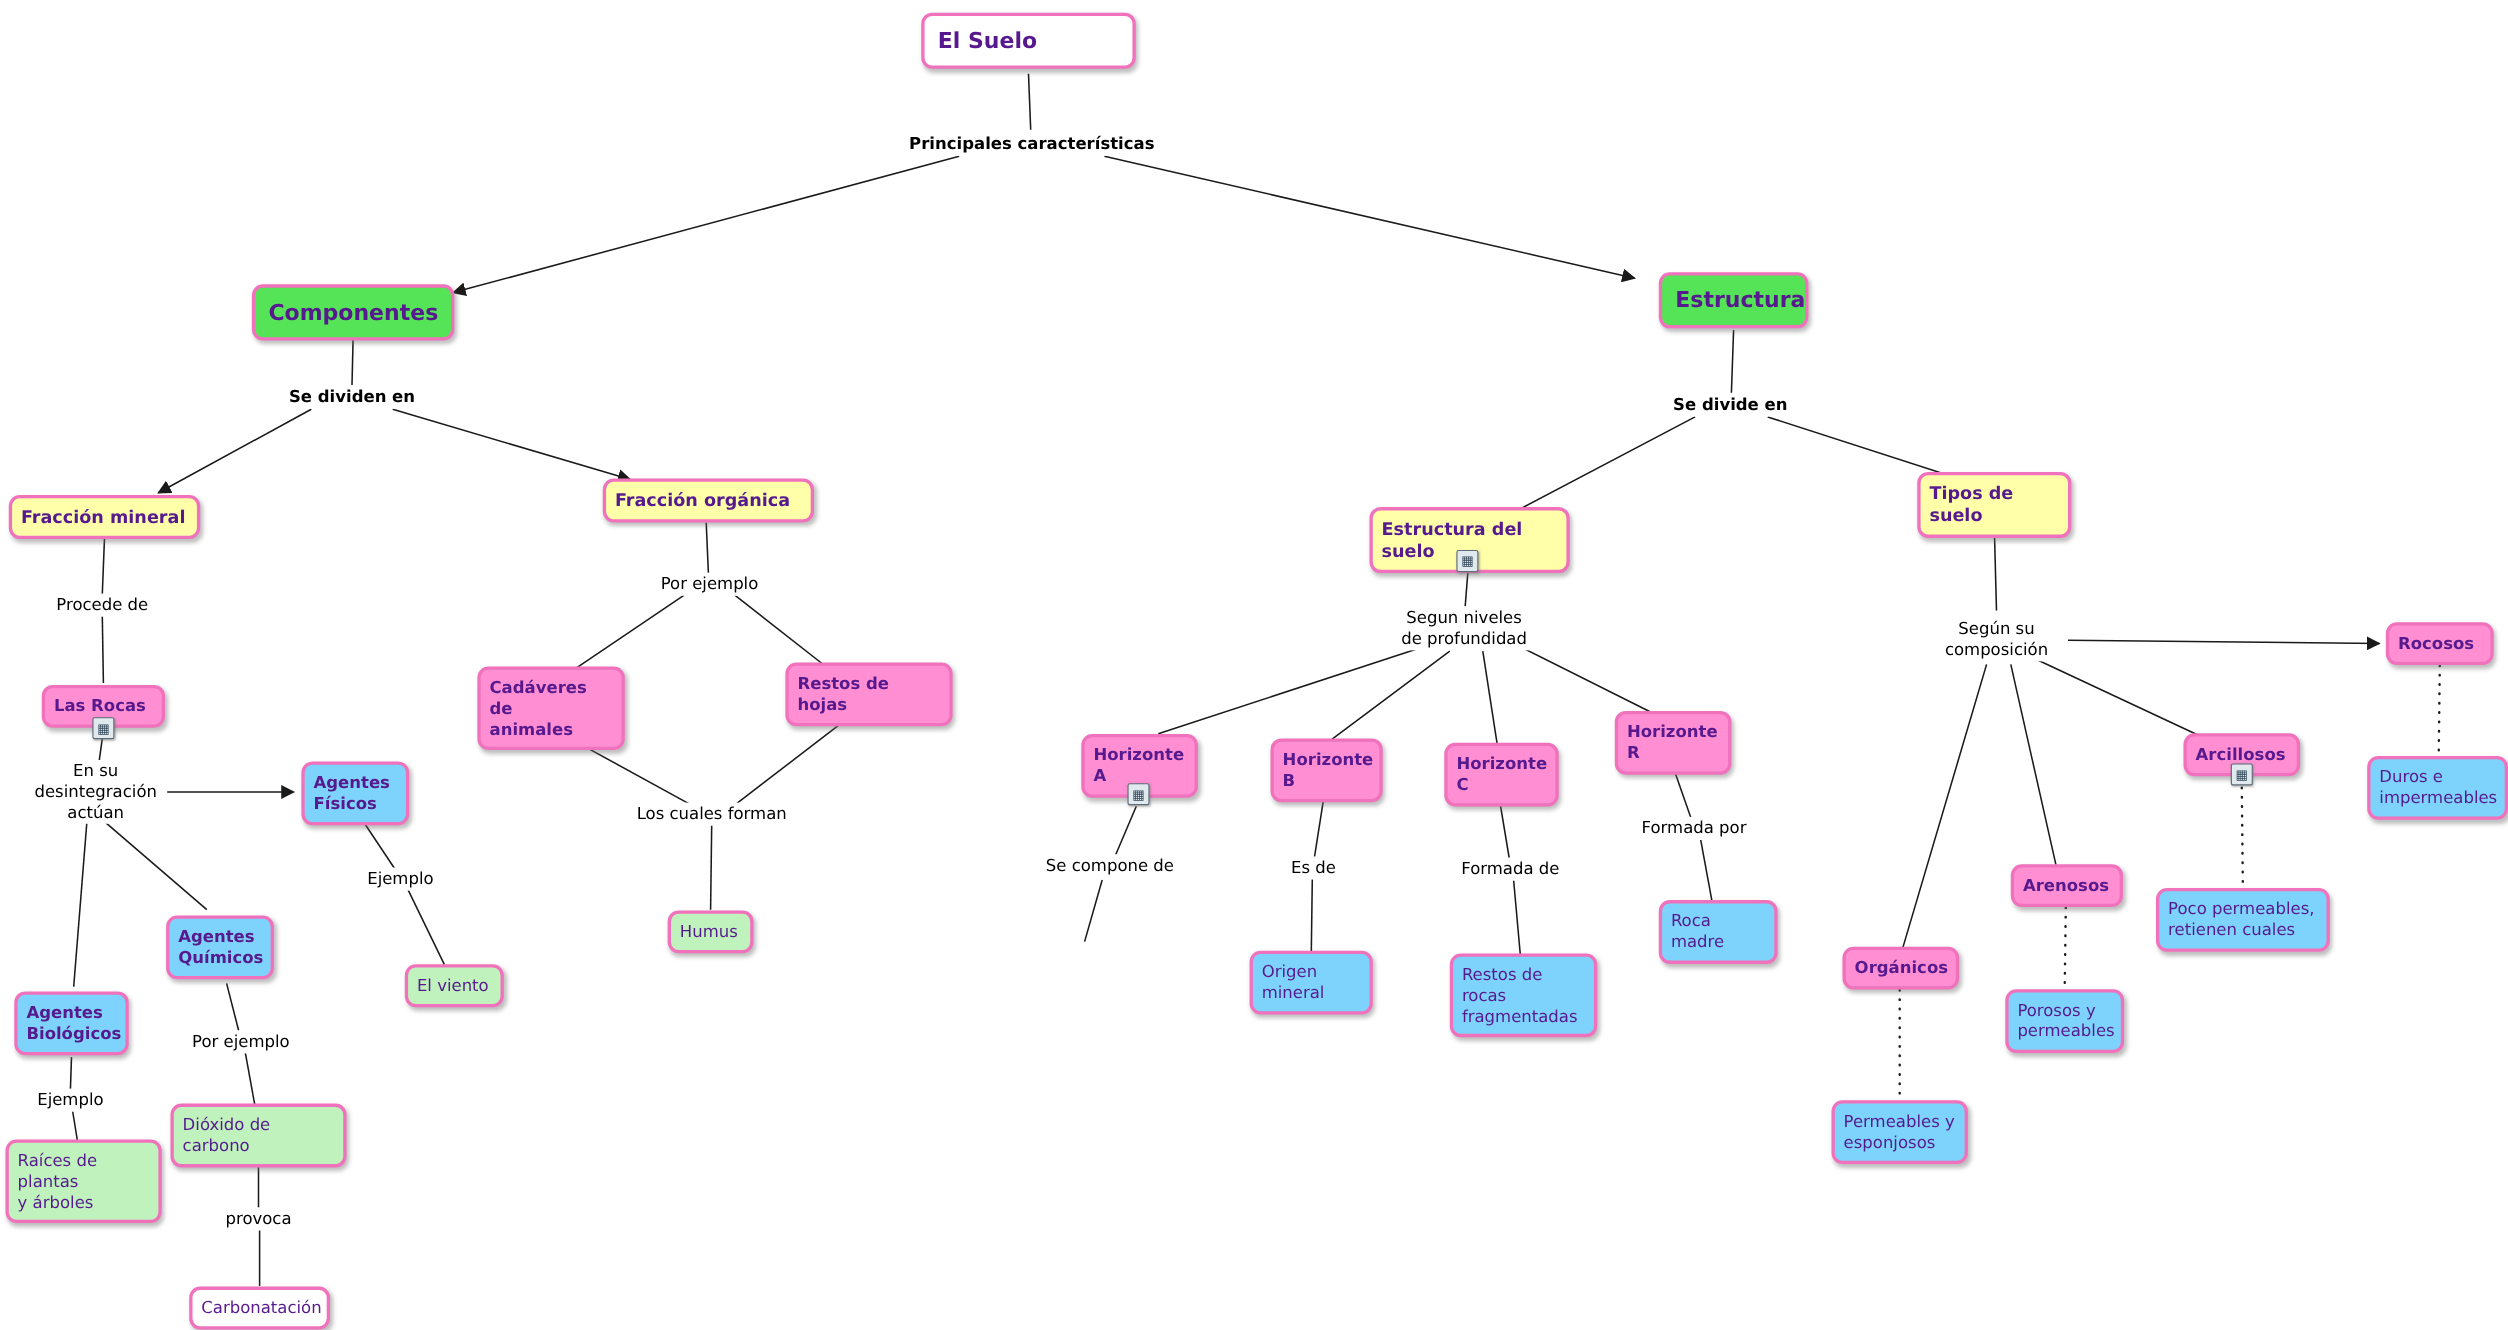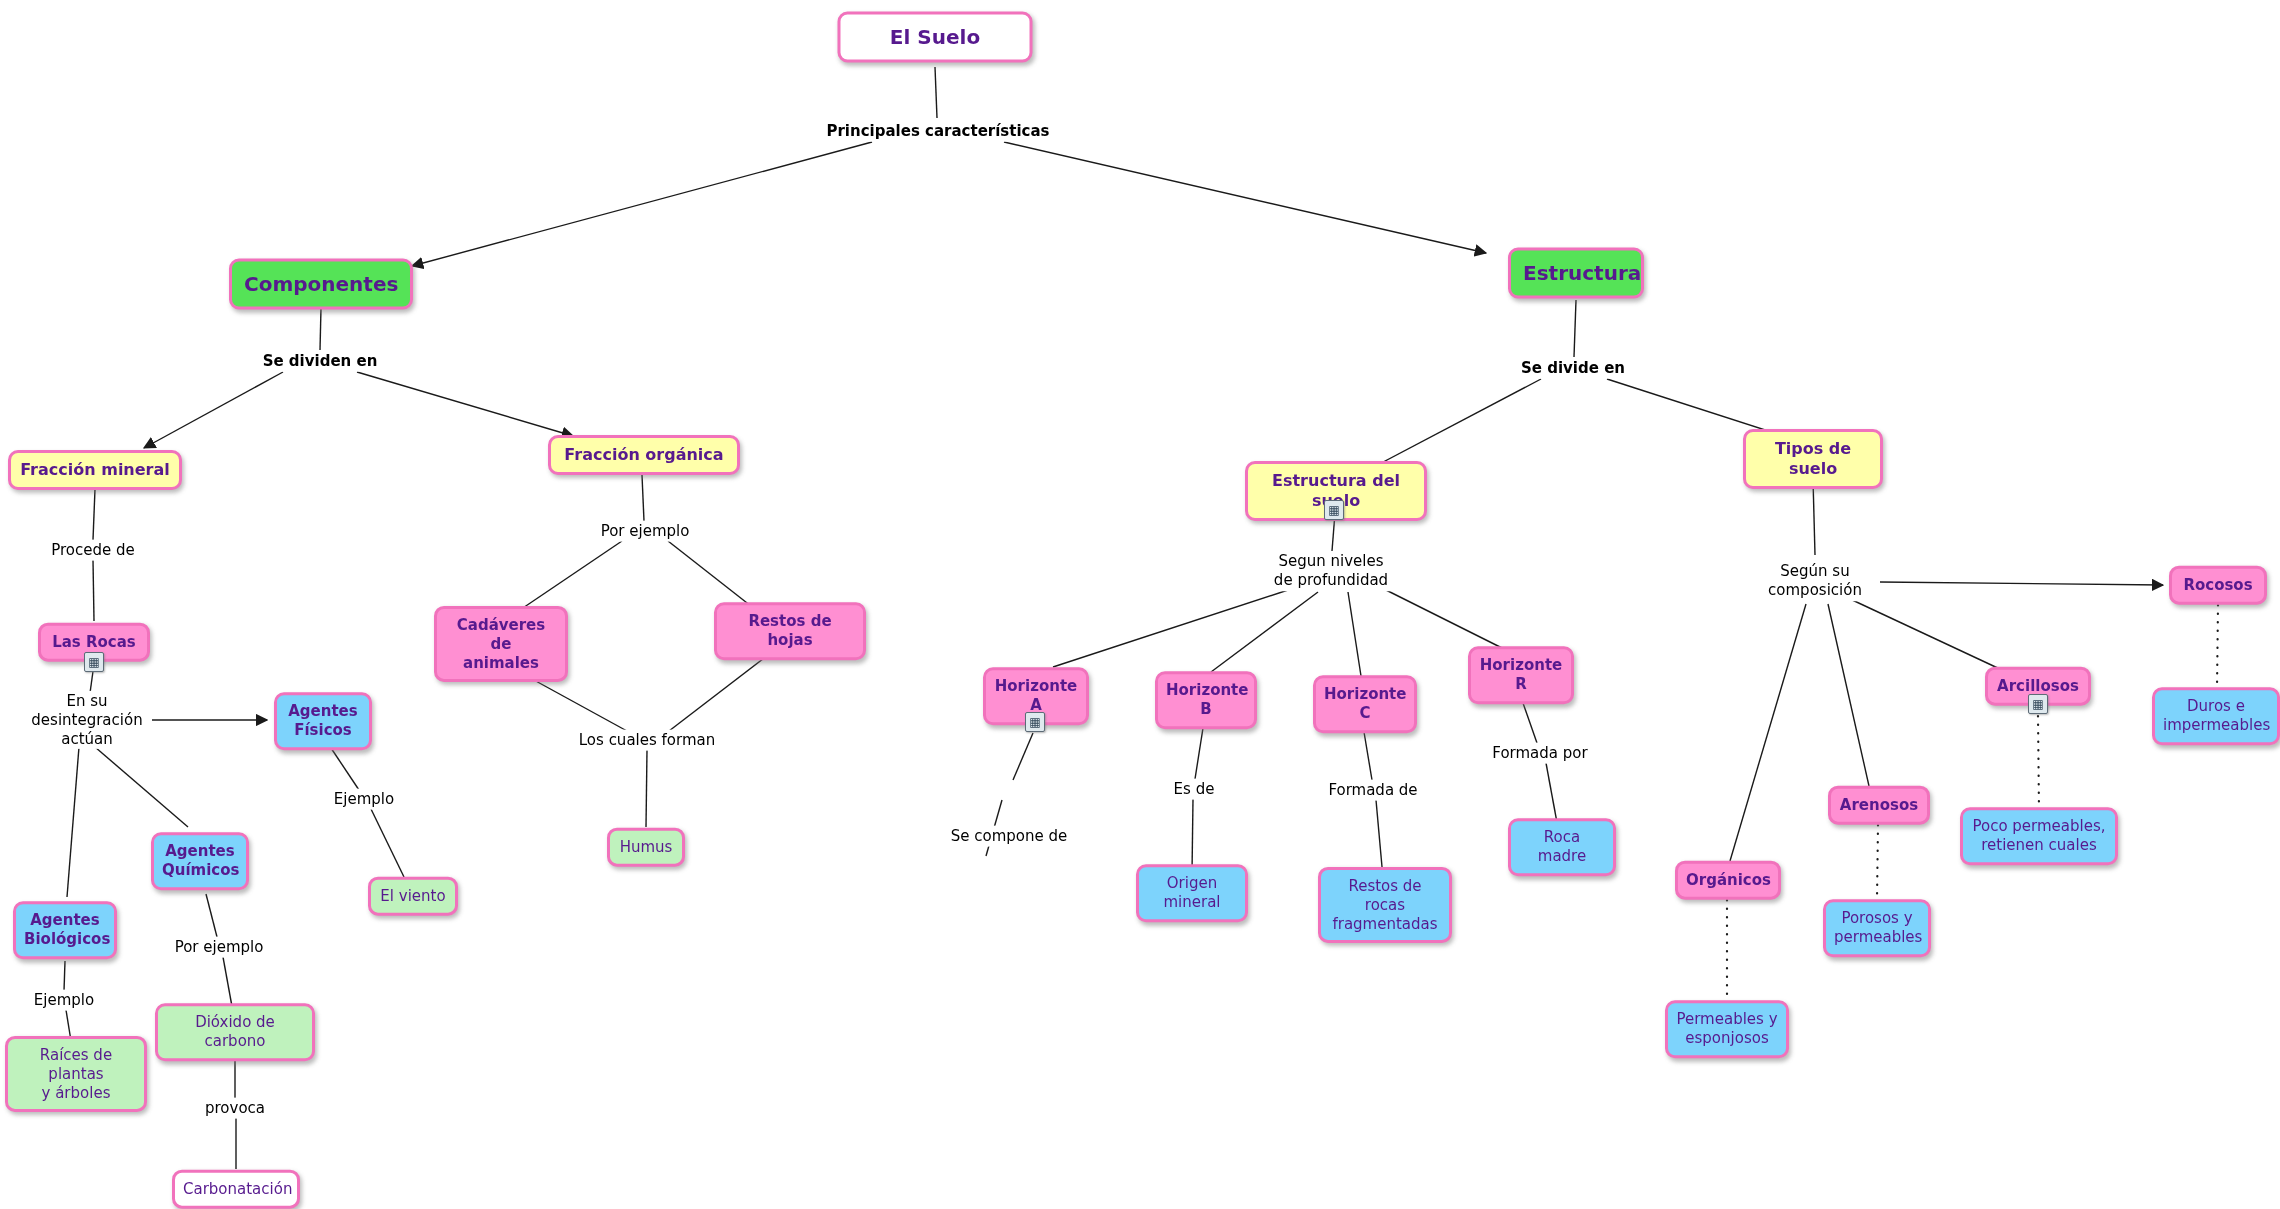--- a/index.html
+++ b/index.html
@@ -3,21 +3,21 @@
 <meta charset="utf-8">
 <style>
   html,body{margin:0;padding:0;background:#fff;font-family:"DejaVu Sans","Liberation Sans",sans-serif;}
   #canvas{position:relative;width:2280px;height:1209px;background:#ffffff;overflow:hidden;}
   #wires{position:absolute;left:0;top:0;width:2280px;height:1209px;z-index:1;}
   .cline{stroke:#1a1a1a;stroke-width:1.4;fill:none;}
   .dotted{stroke:#1a1a1a;stroke-width:2.2;stroke-linecap:round;stroke-dasharray:0.5 8;fill:none;}
   .node{
     position:absolute;transform:translate(-50%,-50%);
     border:3px solid #f172bc;border-radius:10px;
-    padding:7px 8px;text-align:center;
+    padding:7px 8px;
     font-weight:bold;color:#571a8e;font-size:15px;line-height:1.25;
     box-shadow:2px 3px 4px rgba(110,110,110,.45);
     white-space:pre-line;box-sizing:border-box;z-index:2;
   }
   .node.big{font-size:20px;padding:10px 12px;}
   .node.mid{font-size:16px;}
   .node.plain{font-weight:normal;}
   .green{background:#55e357;}
   .yellow{background:#ffffaa;}
   .pink{background:#ff8fd2;}
@@ -175,21 +175,21 @@
 desintegración
 actúan</div>
   <div class="link-label" style="left:364px;top:799px">Ejemplo</div>
   <div class="link-label" style="left:219px;top:947px">Por ejemplo</div>
   <div class="link-label" style="left:235px;top:1108px">provoca</div>
   <div class="link-label" style="left:64px;top:1000px">Ejemplo</div>
   <div class="link-label" style="left:645px;top:531px">Por ejemplo</div>
   <div class="link-label" style="left:647px;top:740px">Los cuales forman</div>
   <div class="link-label" style="left:1331px;top:571px">Segun niveles
 de profundidad</div>
-  <div class="link-label" style="left:1009px;top:836px">Se compone de</div>
+  <div class="link-label" style="left:1009px;top:787px">Se compone de</div>
   <div class="link-label" style="left:1194px;top:789px">Es de</div>
   <div class="link-label" style="left:1373px;top:790px">Formada de</div>
   <div class="link-label" style="left:1540px;top:753px">Formada por</div>
   <div class="link-label" style="left:1815px;top:581px">Según su
 composición</div>
 
   <div class="resource-icon" style="left:94px;top:662px">▦</div>
   <div class="resource-icon" style="left:1334px;top:510px">▦</div>
   <div class="resource-icon" style="left:1035px;top:722px">▦</div>
   <div class="resource-icon" style="left:2038px;top:704px">▦</div>

